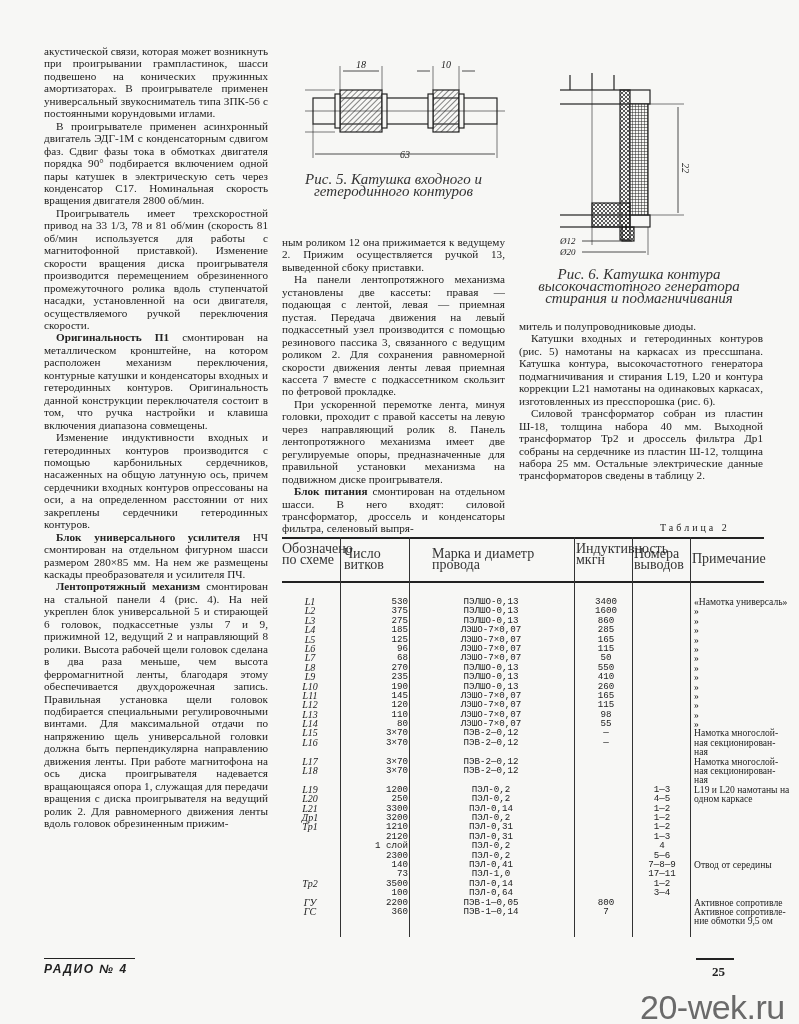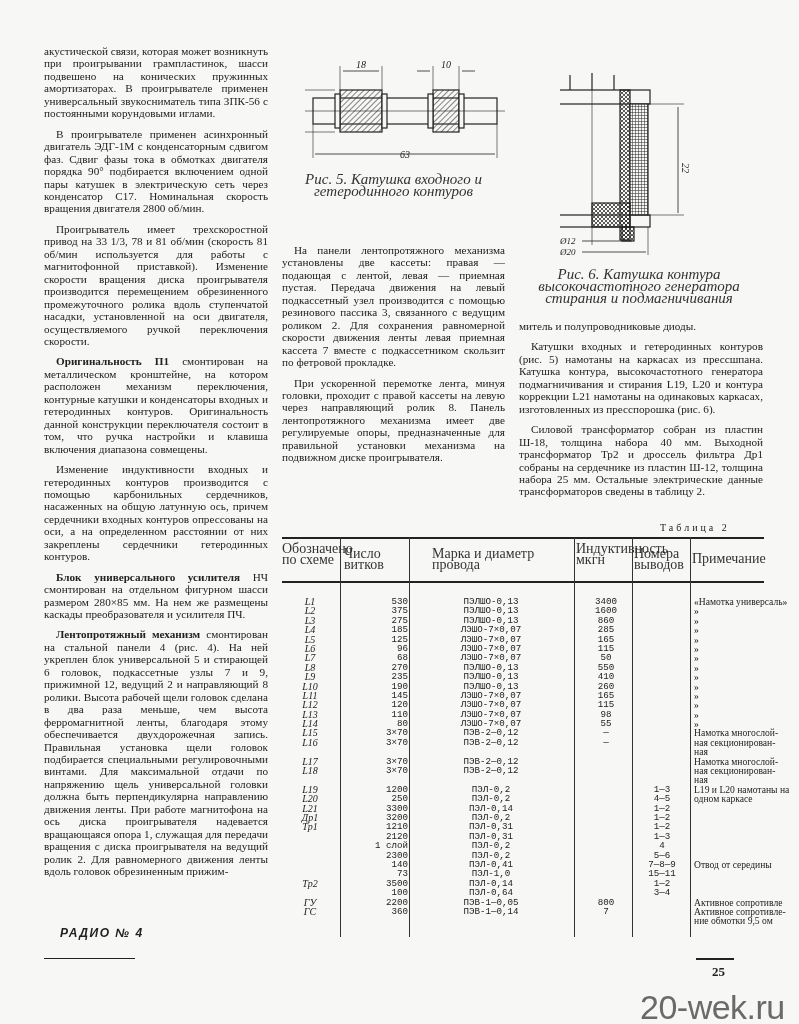--- a/index.html
+++ b/index.html
@@ -3,21 +3,21 @@
 <meta charset="utf-8">
 <style>
   html, body { margin: 0; padding: 0; }
   body {
     width: 799px; height: 1024px; position: relative; overflow: hidden;
     background: #f7f7f5; color: #222;
     font-family: "Liberation Serif", serif;
   }
   .col { position: absolute; font-size: 11.2px; line-height: 12.45px; text-align: justify; }
   .col p { margin: 0; text-indent: 0; }
-  .col p.ind { text-indent: 12px; margin-top: 8px; }
+  .col p.ind { text-indent: 12px; }
   .col1 { left: 44px; top: 45px; width: 224px; }
   .col2 { left: 282px; top: 236px; width: 223px; }
   .col3 { left: 519px; top: 320px; width: 244px; }
   b { font-weight: bold; }
 
   .caption { position: absolute; font-style: italic; font-size: 15px; line-height: 12px; text-align: center; color: #333; }
   .cap5 { left: 282px; top: 173px; width: 223px; }
   .cap6 { left: 519px; top: 268px; width: 240px; }
 
   .fig { position: absolute; }
@@ -127,22 +127,24 @@
     <line x1="22" y1="186" x2="72" y2="186" stroke-width="0.8"></line>
     <line x1="22" y1="197" x2="86" y2="197" stroke-width="0.8"></line>
   </g>
   <text x="122" y="108" font-size="10" font-style="italic" fill="#222" transform="rotate(90 122 108)">22</text>
   <text x="0" y="189" font-size="9" font-style="italic" fill="#222">Ø12</text>
   <text x="0" y="200" font-size="9" font-style="italic" fill="#222">Ø20</text>
 </svg>
 <div class="caption cap6">Рис. 6. Катушка контура высокочастотного генератора стирания и подмагничивания</div>
 
 <div class="col col2">
+  <p>ным роликом 12 она прижимается к ведущему 2. Прижим осуществляется ручкой 13, выведенной сбоку приставки.</p>
   <p class="ind">На панели лентопротяжного механизма установлены две кассеты: правая — подающая с лентой, левая — приемная пустая. Передача движения на левый подкассетный узел производится с помощью резинового пассика 3, связанного с ведущим роликом 2. Для сохранения равномерной скорости движения ленты левая приемная кассета 7 вместе с подкассетником скользит по фетровой прокладке.</p>
   <p class="ind">При ускоренной перемотке лента, минуя головки, проходит с правой кассеты на левую через направляющий ролик 8. Панель лентопротяжного механизма имеет две регулируемые опоры, предназначенные для правильной установки механизма на подвижном диске проигрывателя.</p>
+  <p class="ind"><b>Блок питания</b><span> смонтирован на отдельном шасси. В него входят: силовой трансформатор, дроссель и конденсаторы фильтра, селеновый выпря-</span></p>
 </div>
 
 <div class="col col3">
   <p>митель и полупроводниковые диоды.</p>
   <p class="ind">Катушки входных и гетеродинных контуров (рис. 5) намотаны на каркасах из прессшпана. Катушка контура, высокочастотного генератора подмагничивания и стирания L19, L20 и контура коррекции L21 намотаны на одинаковых каркасах, изготовленных из пресспорошка (рис. 6).</p>
   <p class="ind">Силовой трансформатор собран из пластин Ш-18, толщина набора 40 мм. Выходной трансформатор Тр2 и дроссель фильтра Др1 собраны на сердечнике из пластин Ш-12, толщина набора 25 мм. Остальные электрические данные трансформаторов сведены в таблицу 2.</p>
 </div>
 
 <div class="table-title">Таблица 2</div>
 <div class="tbl">
@@ -392,21 +394,21 @@
         <span class="cell c-wire">ПЭЛ-0,41</span>
         <span class="cell c-ind"></span>
         <span class="cell c-pins">7—8—9</span>
         <span class="cell c-note">Отвод от середины</span>
       </div>
       <div class="row">
         <span class="cell c-des"></span>
         <span class="cell c-turns">73</span>
         <span class="cell c-wire">ПЭЛ-1,0</span>
         <span class="cell c-ind"></span>
-        <span class="cell c-pins">15—11</span>
+        <span class="cell c-pins">17—11</span>
         <span class="cell c-note"></span>
       </div>
       <div class="row">
         <span class="cell c-des">Тр2</span>
         <span class="cell c-turns">3500</span>
         <span class="cell c-wire">ПЭЛ-0,14</span>
         <span class="cell c-ind"></span>
         <span class="cell c-pins">1—2</span>
         <span class="cell c-note"></span>
       </div>
@@ -439,16 +441,16 @@
         <span class="cell c-turns"></span>
         <span class="cell c-wire"></span>
         <span class="cell c-ind"></span>
         <span class="cell c-pins"></span>
         <span class="cell c-note">ние обмотки 9,5 ом</span>
       </div>
     </div>
 </div>
 
 <div class="footer-rule-left"></div>
-<div class="footer-left" style="top:926px;margin-left:16px;">РАДИО № 4</div>
+<div class="footer-left" style="top:962px;">РАДИО № 4</div>
 <div class="footer-rule-right"></div>
 <div class="page-num">25</div>
 <div class="watermark">20-wek.ru</div>
 
 </body></html>

